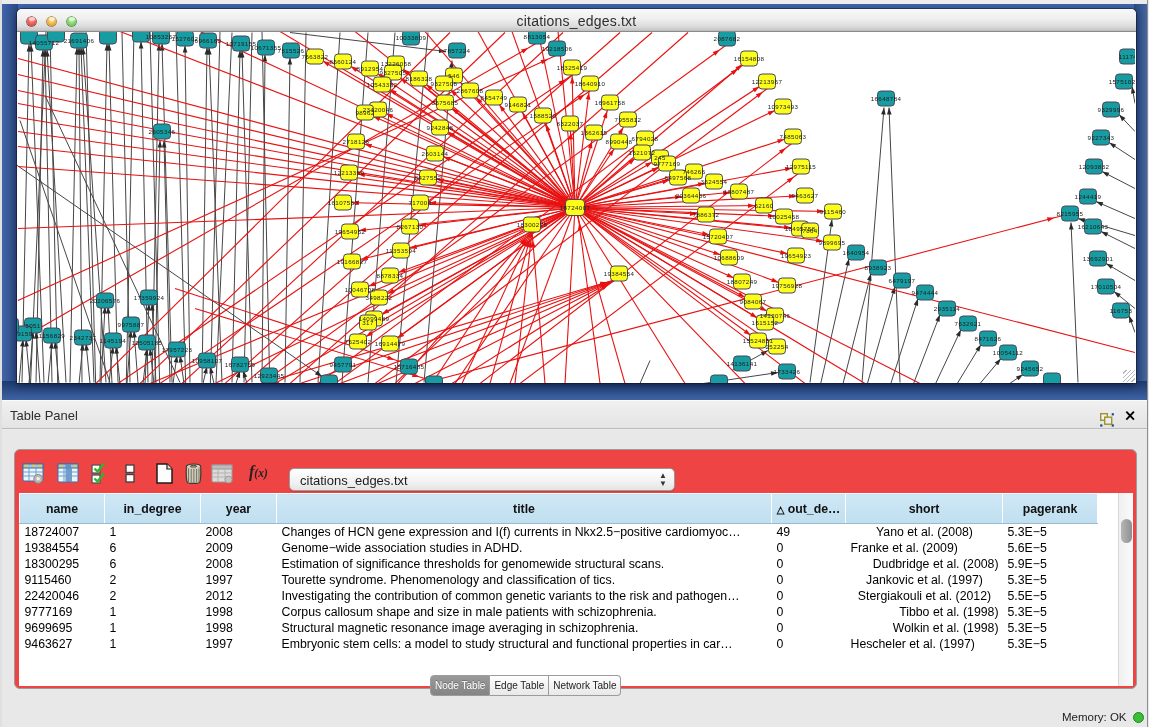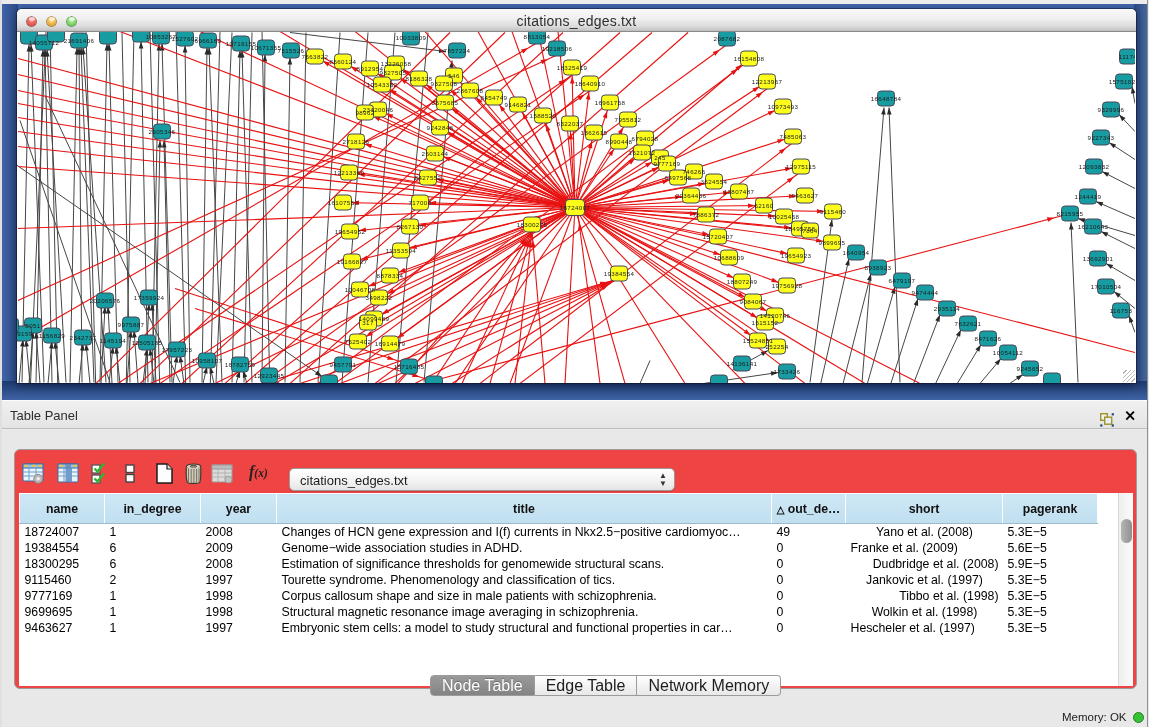--- a/index.html
+++ b/index.html
@@ -71,21 +71,21 @@
     overflow:hidden; white-space:nowrap; }
   td { height:16.1px; padding:0 4px 0 5px; color:#000; white-space:nowrap; overflow:hidden;
     border:0; }
   
   #vscroll { position:absolute; right:3px; top:43px; width:15px; height:193px;
     background:linear-gradient(90deg,#efefef,#fbfbfb); border-left:1px solid #d9d9d9; }
   #vscroll .thumb { position:absolute; left:1.5px; top:26px; width:11px; height:24px;
     border-radius:6px; background:linear-gradient(90deg,#b6b6b6,#8f8f8f); }
   
   #segs { position:absolute; left:430px; top:675px; height:20.5px; display:flex; }
-  .seg { height:20.5px; line-height:20px; font-size:16px; padding:0 11px; color:#1d1d1d;
+  .seg { height:20.5px; line-height:20px; font-size:10px; padding:0 4px; color:#1d1d1d;
     background:linear-gradient(180deg,#ffffff,#f2f2f2 55%,#e8e8e8); border:1px solid #9b9b9b;
     border-left:none; }
   .seg.first { border-left:1px solid #9b9b9b; border-radius:4px 0 0 4px; }
   .seg.last { border-radius:0 4px 4px 0; }
   .seg.sel { background:linear-gradient(180deg,#9a9a9a,#848484); color:#fff;
     text-shadow:0 -1px 0 rgba(0,0,0,.25); }
   
   #status { position:absolute; left:1062px; top:711px; font-size:11.5px; color:#1c1c1c; }
   #status .dot { display:inline-block; width:11px; height:11px; border-radius:50%;
     background:#35c335; border:1px solid #2a7c2a; vertical-align:-2px; margin-left:6px; }
@@ -911,35 +911,44 @@
             <tr>
               <td>9115460</td>
               <td>2</td>
               <td>1997</td>
               <td>Tourette syndrome. Phenomenology and classification of tics.</td>
               <td>0</td>
               <td style="text-align:center">Jankovic et al. (1997)</td>
               <td>5.3E−5</td>
             </tr>
             <tr>
+              <td>22420046</td>
+              <td>2</td>
+              <td>2012</td>
+              <td>Investigating the contribution of common genetic variants to the risk and pathogen…</td>
+              <td>0</td>
+              <td style="text-align:center">Stergiakouli et al. (2012)</td>
+              <td>5.5E−5</td>
+            </tr>
+            <tr>
               <td>9777169</td>
               <td>1</td>
               <td>1998</td>
               <td>Corpus callosum shape and size in male patients with schizophrenia.</td>
               <td>0</td>
               <td style="text-align:right">Tibbo et al. (1998)</td>
               <td>5.3E−5</td>
             </tr>
             <tr>
               <td>9699695</td>
               <td>1</td>
               <td>1998</td>
               <td>Structural magnetic resonance image averaging in schizophrenia.</td>
               <td>0</td>
-              <td style="text-align:center">Wolkin et al. (1998)</td>
+              <td style="text-align:right">Wolkin et al. (1998)</td>
               <td>5.3E−5</td>
             </tr>
             <tr>
               <td>9463627</td>
               <td>1</td>
               <td>1997</td>
               <td>Embryonic stem cells: a model to study structural and functional properties in car…</td>
               <td>0</td>
               <td style="text-align:left">Hescheler et al. (1997)</td>
               <td>5.3E−5</td>
@@ -948,17 +957,17 @@
         </table>
     </div>
     <div id="vscroll">
         <div class="thumb"></div>
       </div>
   </div>
 </div>
 <div id="segs">
   <div class="seg first sel">Node Table</div>
   <div class="seg">Edge Table</div>
-  <div class="seg last">Network Memory</div>
+  <div class="seg last">Network Table</div>
 </div>
 <div id="status">Memory: OK<span class="dot"></span></div>
 <div id="leftstrip"></div>
 <div id="rightstrip"></div>
 
 </body></html>

